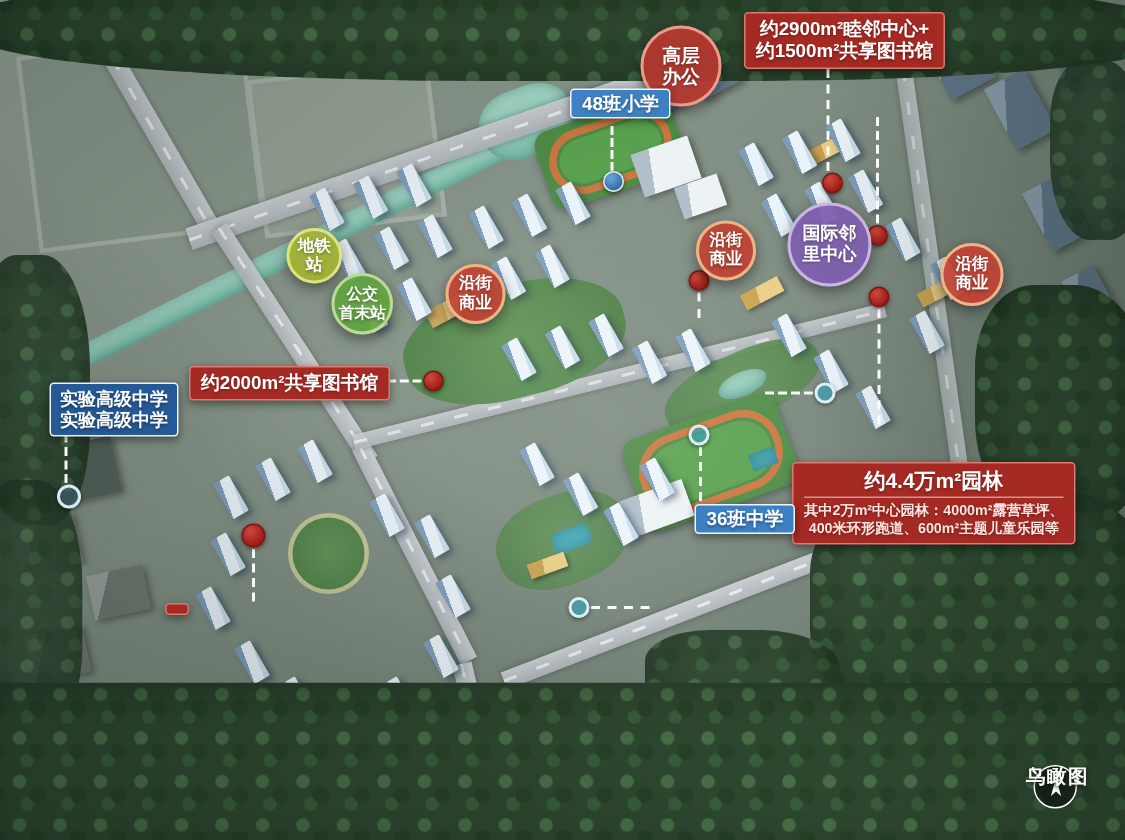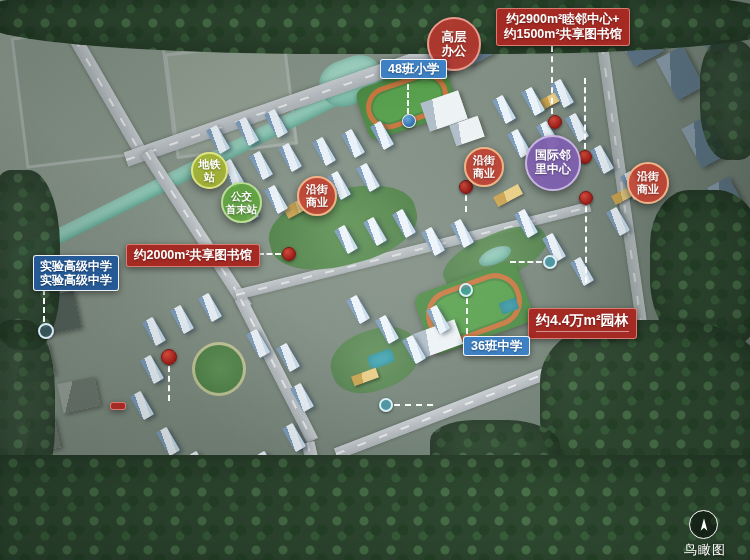--- a/index.html
+++ b/index.html
@@ -65,21 +65,21 @@
   .mk{position:absolute;border-radius:50%;z-index:22;box-shadow:0 1px 3px rgba(0,0,0,.5);}
   .mk-red{width:14px;height:14px;background:radial-gradient(circle at 35% 30%,#cf4a3c,#991d17 72%);border:1px solid #7c1410;}
   .mk-blue{width:14px;height:14px;background:radial-gradient(circle at 35% 30%,#6aa9dc,#2f6ca8 72%);border:1.5px solid rgba(255,255,255,.85);}
   .mk-teal{width:14px;height:14px;background:rgba(52,160,185,.6);border:2px solid #d7f0f6;}
   .mk-ring{width:16px;height:16px;background:rgba(90,140,190,.32);border:2.5px solid #d8e9f6;}
   .dl-v{position:absolute;width:0;border-left:2px dashed rgba(255,255,255,.95);z-index:20;}
   .dl-h{position:absolute;height:0;border-top:2px dashed rgba(255,255,255,.95);z-index:20;}
   .compass{position:absolute;left:689px;top:510px;width:29px;height:29px;border-radius:50%;
     background:rgba(8,14,10,.55);border:1.5px solid #fff;display:flex;align-items:center;
     justify-content:center;z-index:30;}
-  .caption{position:absolute;left:684px;top:541px;color:#fff;font-weight:normal;font-size:13px;
+  .caption{position:absolute;left:684px;top:509px;color:#fff;font-weight:bold;font-size:13px;
     letter-spacing:1px;text-shadow:0 1px 3px rgba(0,0,0,.7);z-index:30;}
 </style>
 </head>
 <body>
 
 <div class="stage">
 
   <div class="abs" style="inset:0;">
 
     <div class="lot" style="left:18px;top:28px;width:152px;height:132px;background:rgba(137,151,139,.95);transform:rotate(-7deg);"></div>
@@ -232,20 +232,22 @@
   </div>
   <div class="bbox" style="left:380px;top:59px;">48班小学</div>
   <div class="rbox" style="left:126px;top:244px;">约2000m²共享图书馆</div>
   <div class="navybox" style="left:33px;top:255px;">
     <div>实验高级中学</div>
     <div>实验高级中学</div>
   </div>
   <div class="rbox" style="left:528px;top:268px;margin-top:40px;">
     <div class="g-title">约4.4万m²园林</div>
     <div class="g-detail">
+      <div>其中2万m²中心园林：4000m²露营草坪、</div>
+      <div>400米环形跑道、600m²主题儿童乐园等</div>
     </div>
   </div>
   <div class="bbox" style="left:463px;top:336px;">36班中学</div>
   <div class="rbox" style="left:110px;top:402px;"></div>
 
   <div class="circ c-red" style="left:427px;top:17px;width:54px;height:54px;font-size:12.5px;">
     <div>高层</div>
     <div>办公</div>
   </div>
   <div class="circ c-olive" style="left:191px;top:152px;width:37px;height:37px;font-size:11px;">

